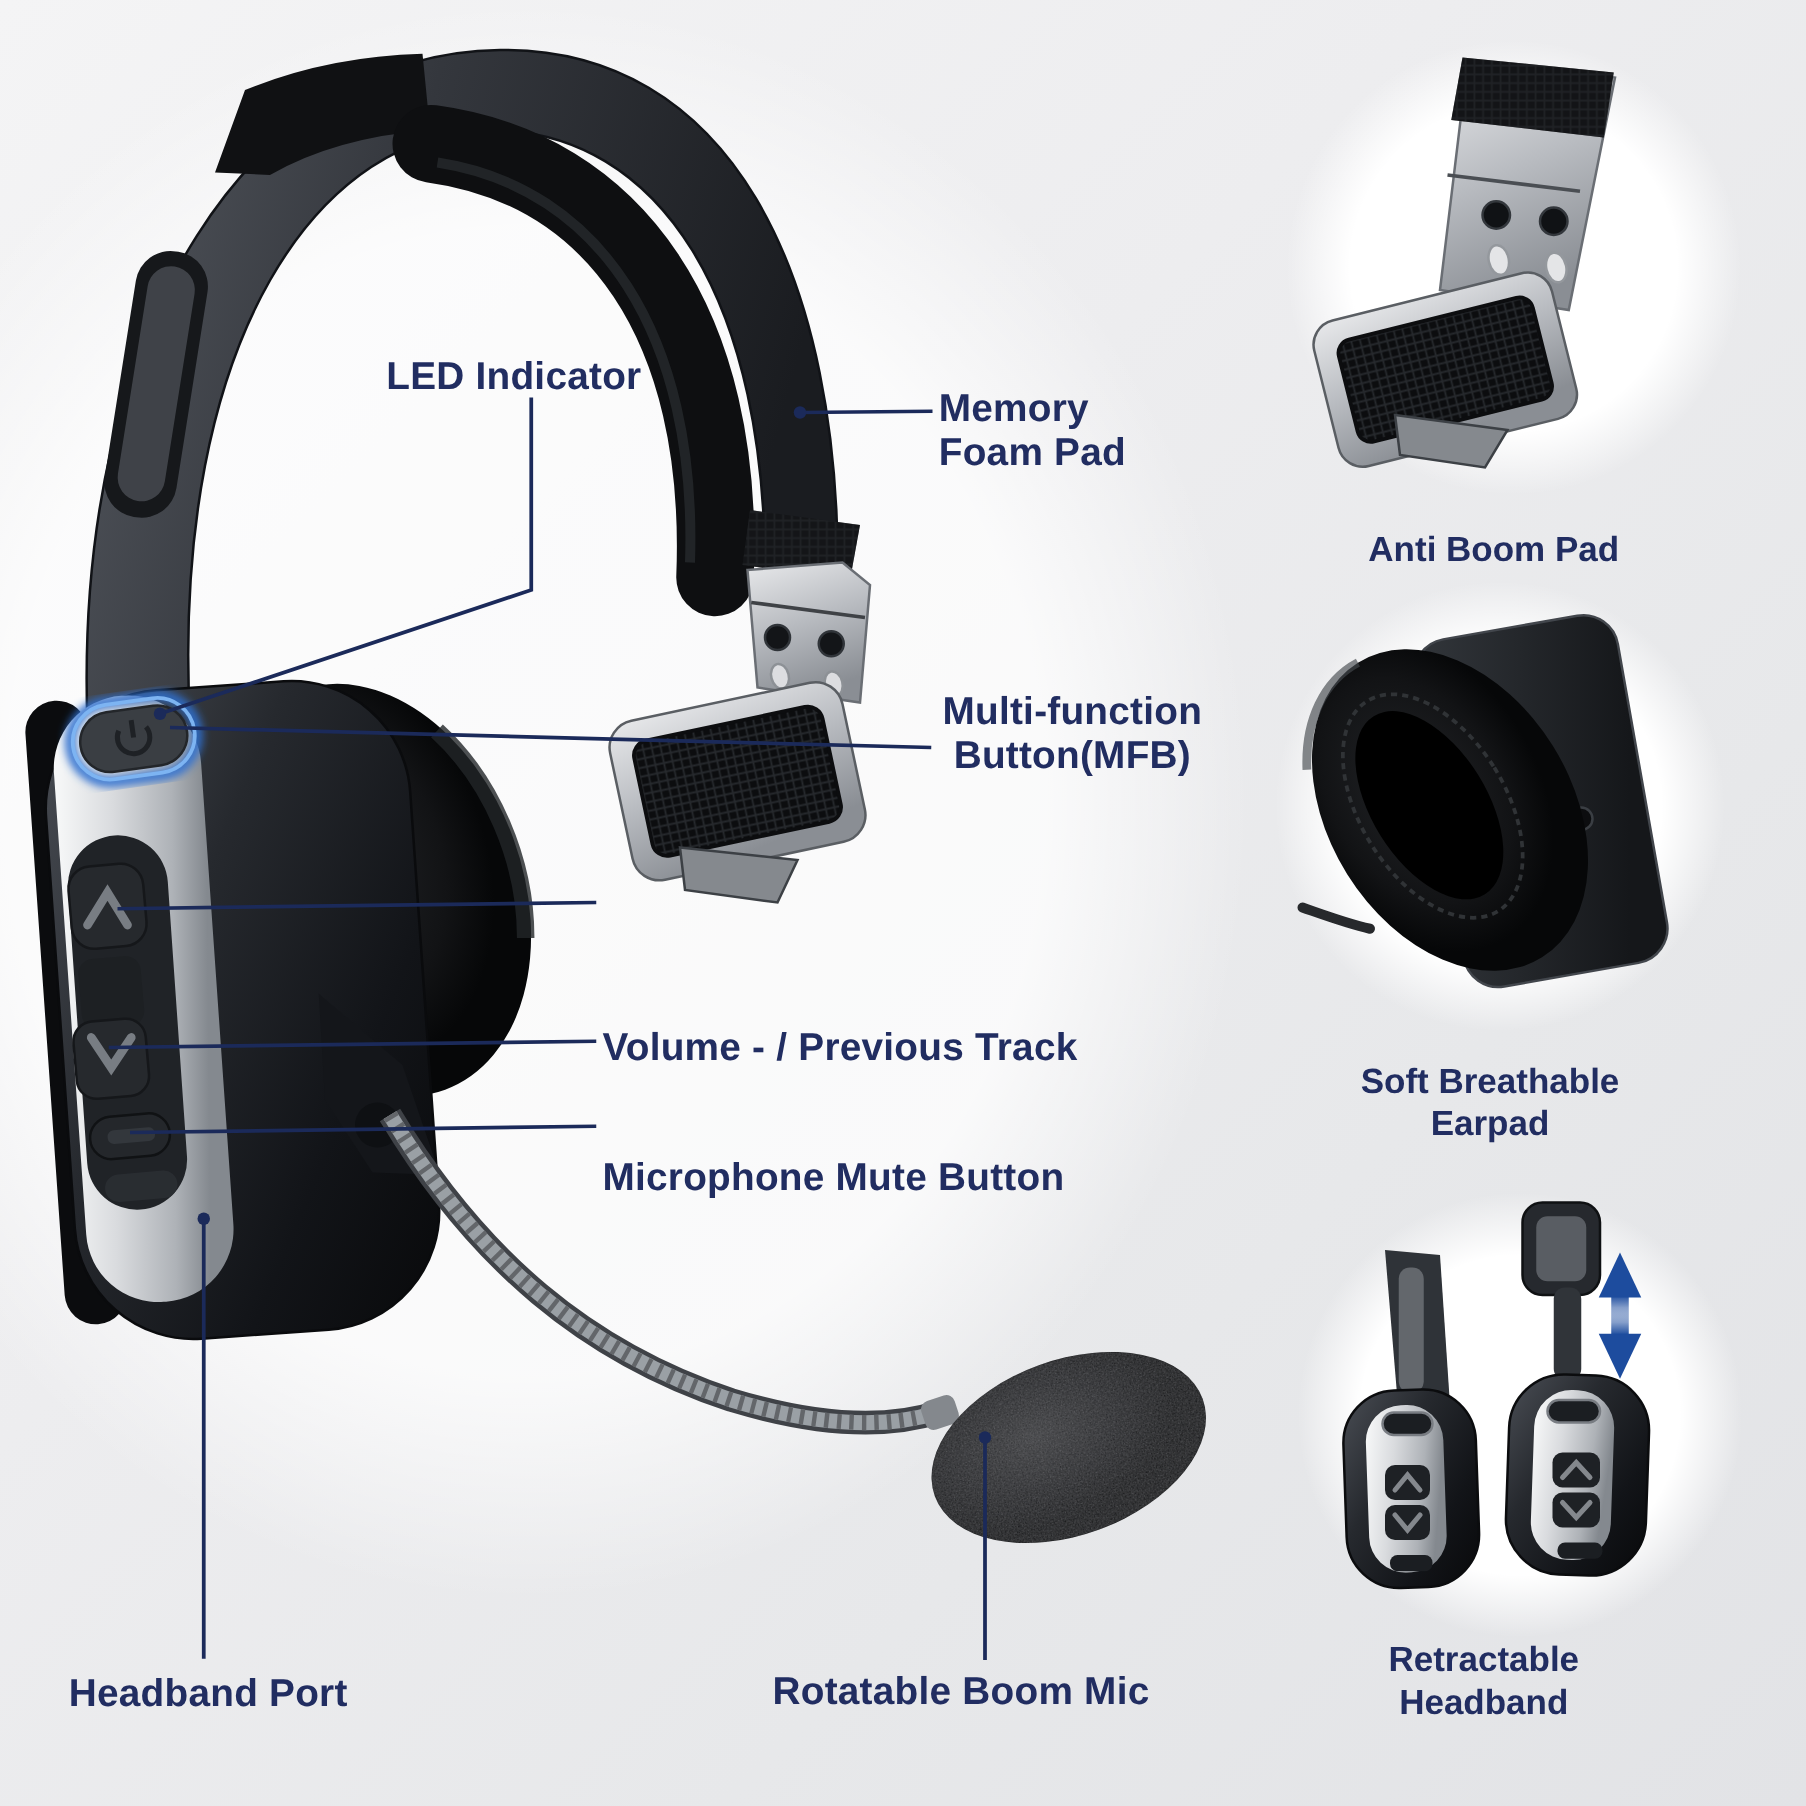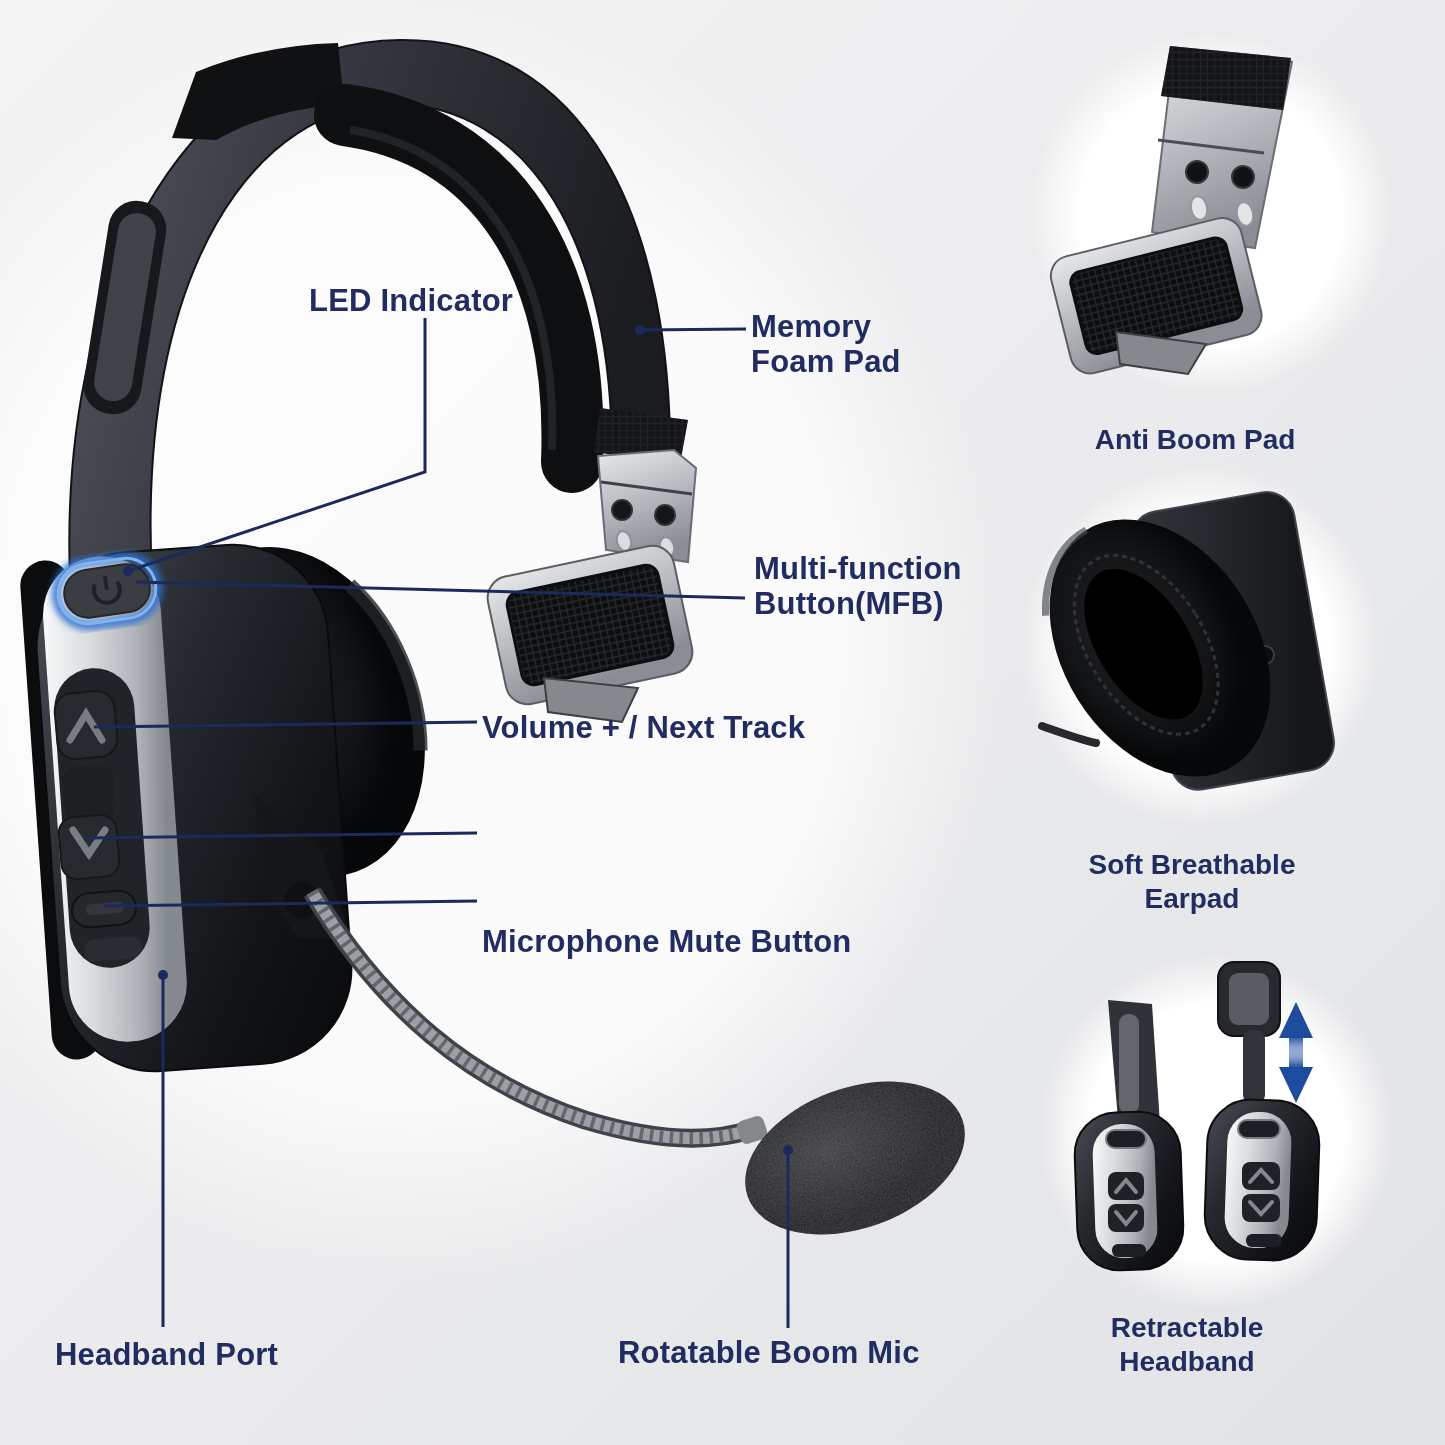--- a/index.html
+++ b/index.html
@@ -259,23 +259,23 @@
     <g>
       <path d="M 788,1150 L 788,1328"></path>
       <circle cx="788" cy="1150" r="5" fill="#1b2a5a" stroke="none"></circle>
     </g>
   </g>
 </svg>
 
   <div class="label" style="left:309px;top:283px;">LED Indicator</div>
   <div class="label" style="left:751px;top:309px;">Memory
 Foam Pad</div>
-  <div class="label" style="left:754px;top:551px;">Multi-function
+  <div class="label" style="left:754px;top:551px;text-align:center;">Multi-function
 Button(MFB)</div>
-  <div class="label" style="left:482px;top:710px;">Volume + / Next Track</div>
+  <div class="label" style="left:482px;top:820px;">Volume - / Previous Track</div>
   <div class="label" style="left:482px;top:888px;margin-top:36px;">Microphone Mute Button</div>
   <div class="label" style="left:55px;top:1337px;">Headband Port</div>
   <div class="label" style="left:618px;top:1335px;">Rotatable Boom Mic</div>
 
   <div class="caption" style="left:1195px;top:423px;">Anti Boom Pad</div>
   <div class="caption" style="left:1192px;top:848px;">Soft Breathable
 Earpad</div>
   <div class="caption" style="left:1187px;top:1311px;">Retractable
 Headband</div>
 </div>

